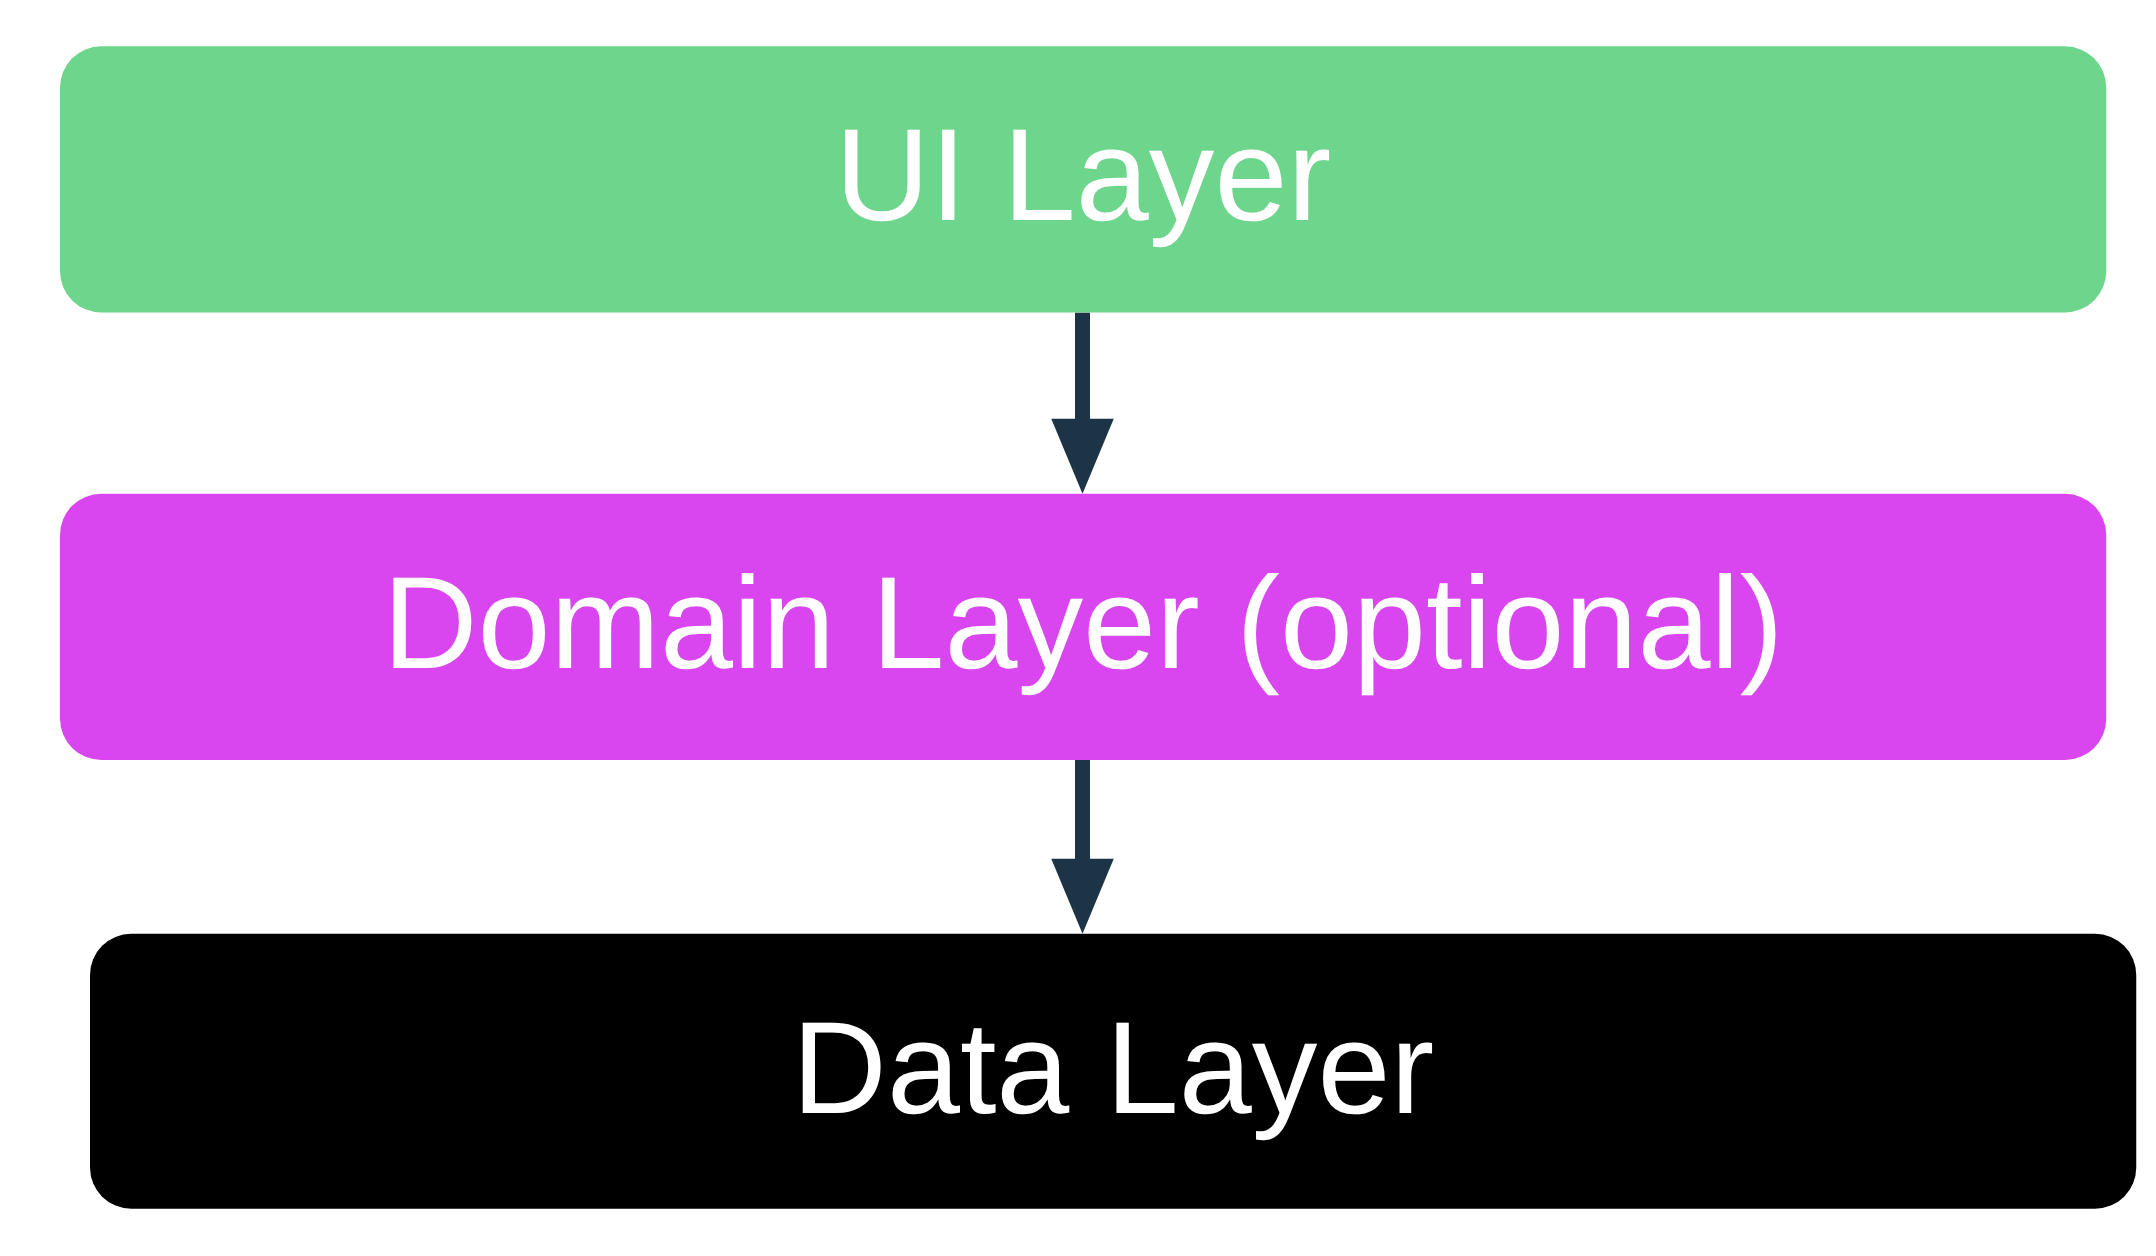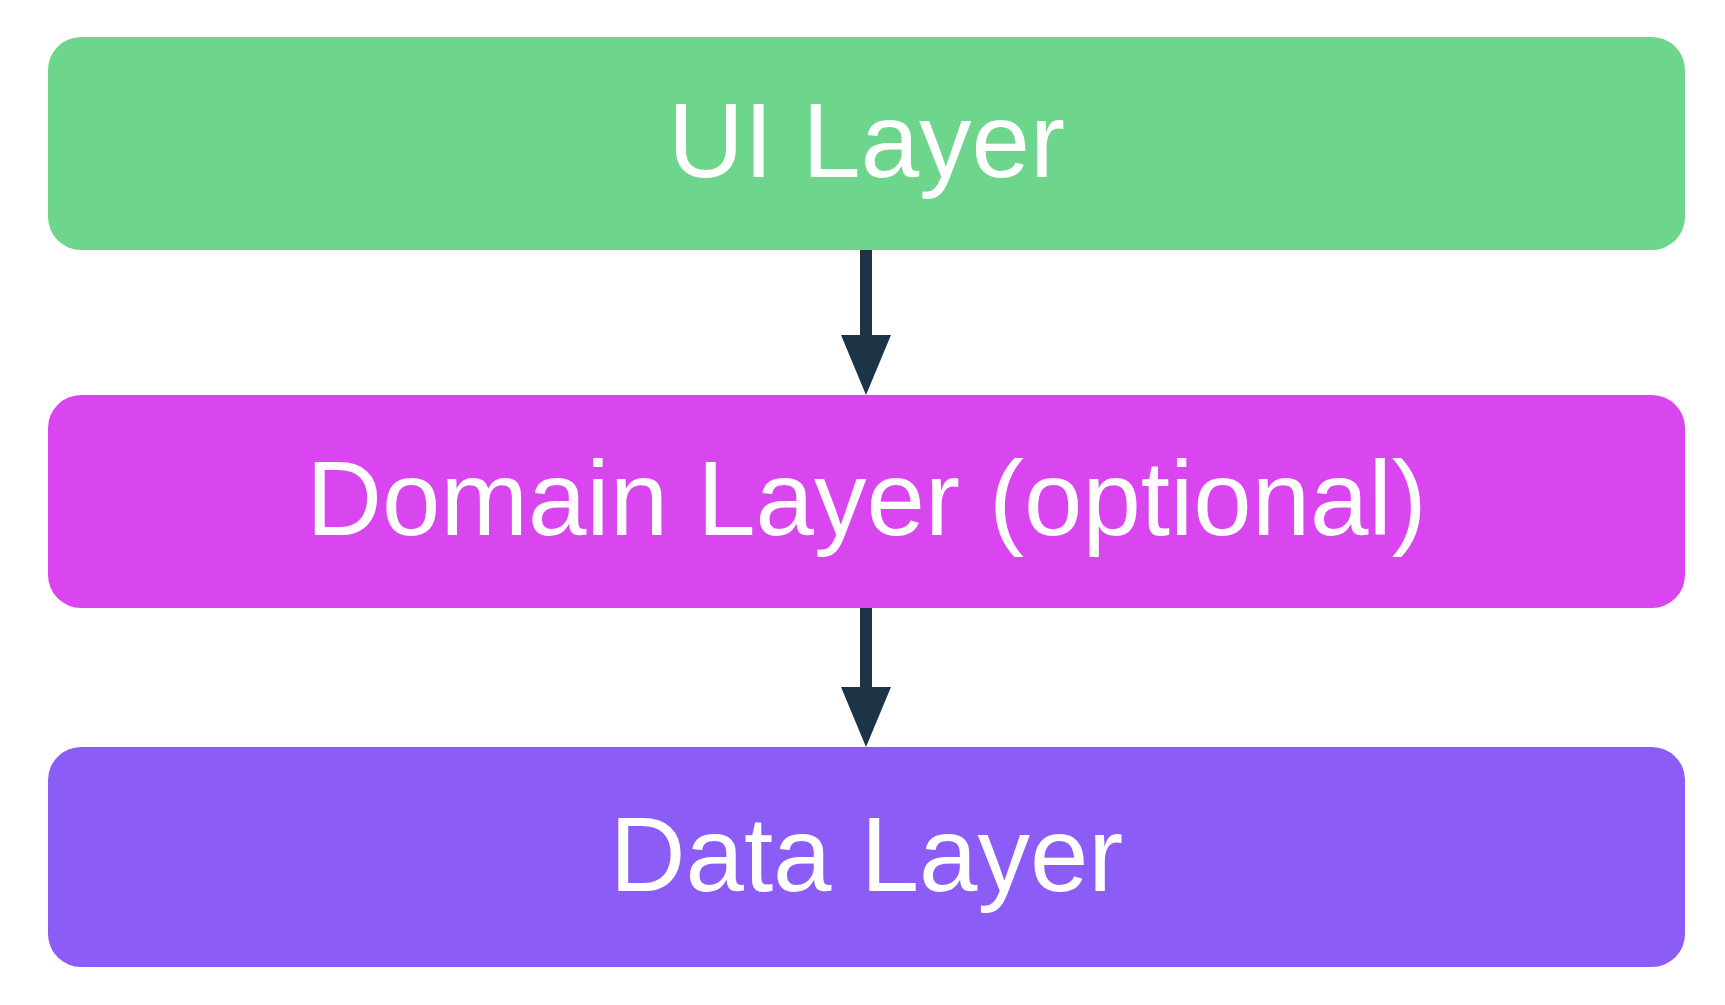--- a/index.html
+++ b/index.html
@@ -62,17 +62,17 @@
 
   <div class="layer-box" id="box-domain" style="background-color: #d946ef;">
     <span class="layer-label">Domain Layer (optional)</span>
   </div>
 
   <svg class="arrow" id="arrow-2" viewBox="0 0 66 139" aria-hidden="true">
     <rect x="27" y="0" width="12" height="86" fill="#1C3446"></rect>
     <polygon points="8,79 58,79 33,139" fill="#1C3446"></polygon>
   </svg>
 
-  <div class="layer-box" id="box-data" style="background-color: #8b5cf6;">
+  <div class="layer-box" id="box-data" style="background-color: #000000; margin-left: 24px;">
     <span class="layer-label">Data Layer</span>
   </div>
 
 </div>
 
 </body></html>

